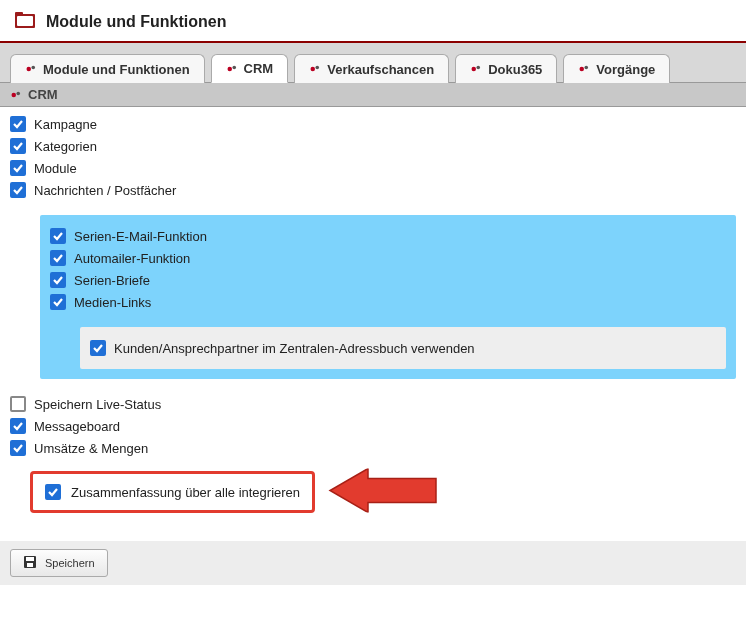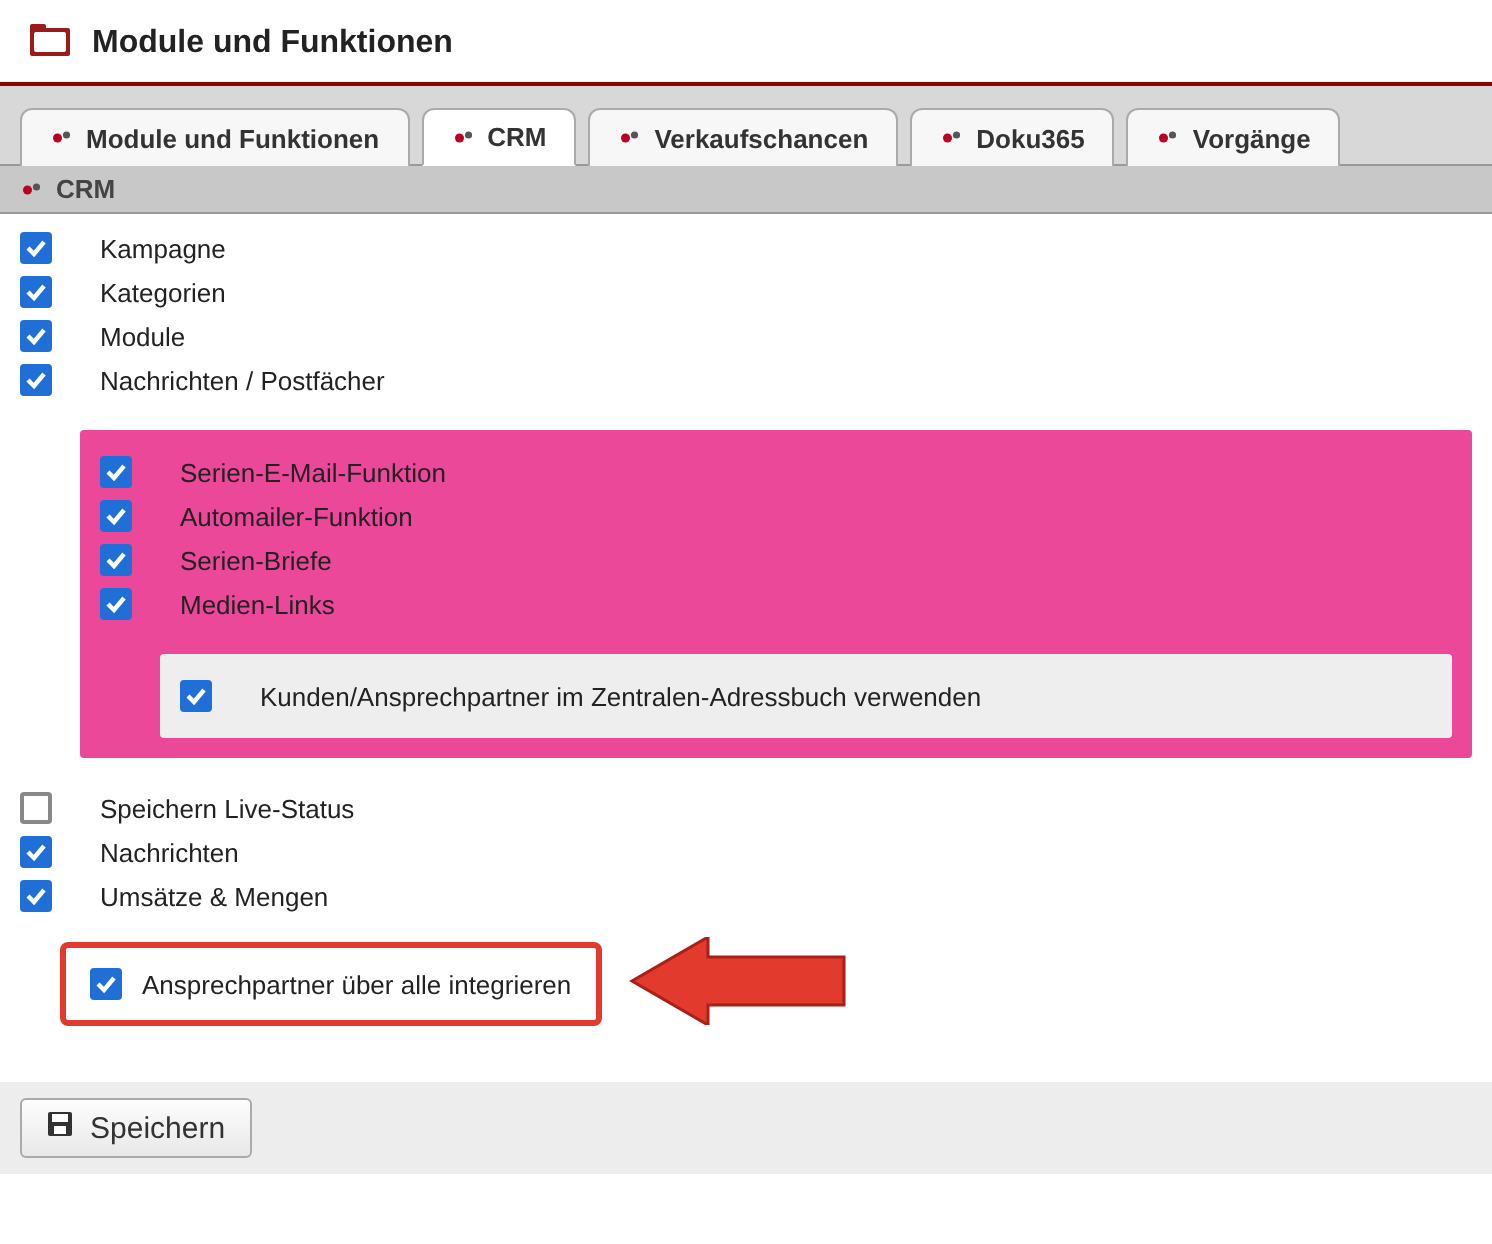--- a/index.html
+++ b/index.html
@@ -54,40 +54,40 @@
     border-bottom: 1px solid #999;
     padding: 4px 10px;
     display: flex;
     align-items: center;
     gap: 6px;
     font-weight: bold;
     color: #444;
   }
   .content { padding: 6px 10px 14px; }
   .chk-row {
-    display: flex; align-items: center; gap: 24px;
+    display: flex; align-items: center; gap: 8px;
     padding: 3px 0;
   }
   .chk {
     width: 16px; height: 16px;
     border: 2px solid #1f6fd6;
     border-radius: 2px;
     background: #1f6fd6;
     display: inline-flex;
     align-items: center;
     justify-content: center;
     cursor: pointer;
     flex-shrink: 0;
   }
   .chk.unchecked {
     background: #fff;
     border-color: #888;
   }
   .chk svg { width: 12px; height: 12px; }
-  .indent1 { margin-left: 30px; margin-top: 14px; background:#ec4899; padding:10px 10px; border-radius:2px; margin-bottom:14px;}
+  .indent1 { margin-left: 30px; margin-top: 14px; background:#7dd3fc; padding:10px 10px; border-radius:2px; margin-bottom:14px;}
   .indent2 { margin-left: 30px; margin-top: 14px; background:#eee; padding:10px 10px; border-radius:2px; }
   .highlight-box {
     margin-left: 20px;
     margin-top: 12px;
     border: 3px solid #e23b2e;
     border-radius: 4px;
     padding: 10px 12px;
     display: inline-flex;
     align-items: center;
     gap: 10px;
@@ -107,21 +107,21 @@
   }
   .btn {
     background: linear-gradient(#fdfdfd,#e8e8e8);
     border: 1px solid #aaa;
     border-radius: 3px;
     padding: 5px 12px;
     display: inline-flex;
     align-items: center;
     gap: 8px;
     cursor: pointer;
-    font-size: 15px;
+    font-size: 11px;
     color: #333;
   }
 </style>
 </head>
 <body>
 
 <div class="header">
   <span>
     <svg width="22" height="20" viewBox="0 0 22 20">
       <rect x="1" y="4" width="20" height="14" rx="1" fill="#9b1b1b"></rect>
@@ -276,38 +276,38 @@
   <div class="chk-row">
     <span class="chk unchecked"></span>
     <span>Speichern Live-Status</span>
   </div>
   <div class="chk-row">
     <span class="chk">
         <svg viewBox="0 0 12 12">
           <path d="M2 6 L5 9 L10 3" stroke="#fff" stroke-width="2.2" fill="none"></path>
         </svg>
       </span>
-    <span>Nachrichten</span>
+    <span>Messageboard</span>
   </div>
   <div class="chk-row">
     <span class="chk">
         <svg viewBox="0 0 12 12">
           <path d="M2 6 L5 9 L10 3" stroke="#fff" stroke-width="2.2" fill="none"></path>
         </svg>
       </span>
     <span>Umsätze &amp; Mengen</span>
   </div>
 
   <div class="highlight-box">
     <span class="chk">
         <svg viewBox="0 0 12 12">
           <path d="M2 6 L5 9 L10 3" stroke="#fff" stroke-width="2.2" fill="none"></path>
         </svg>
       </span>
-    <span>Ansprechpartner über alle integrieren</span>
+    <span>Zusammenfassung über alle integrieren</span>
     <span class="arrow-wrap">
       <svg width="110" height="44" viewBox="0 0 110 44">
         <path d="M108 10 L108 34 L40 34 L40 44 L2 22 L40 0 L40 10 Z" fill="#e23b2e" stroke="#a82016" stroke-width="1.5"></path>
       </svg>
     </span>
   </div>
 </div>
 
 <div class="footer">
   <button class="btn">

